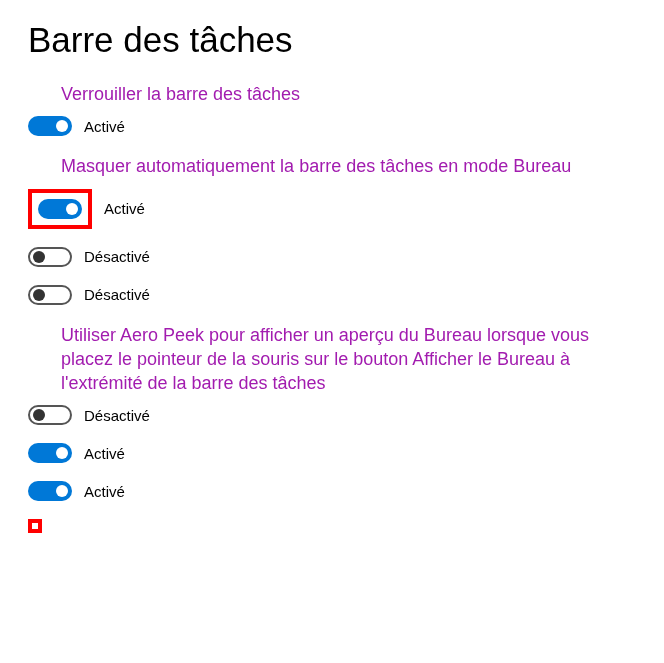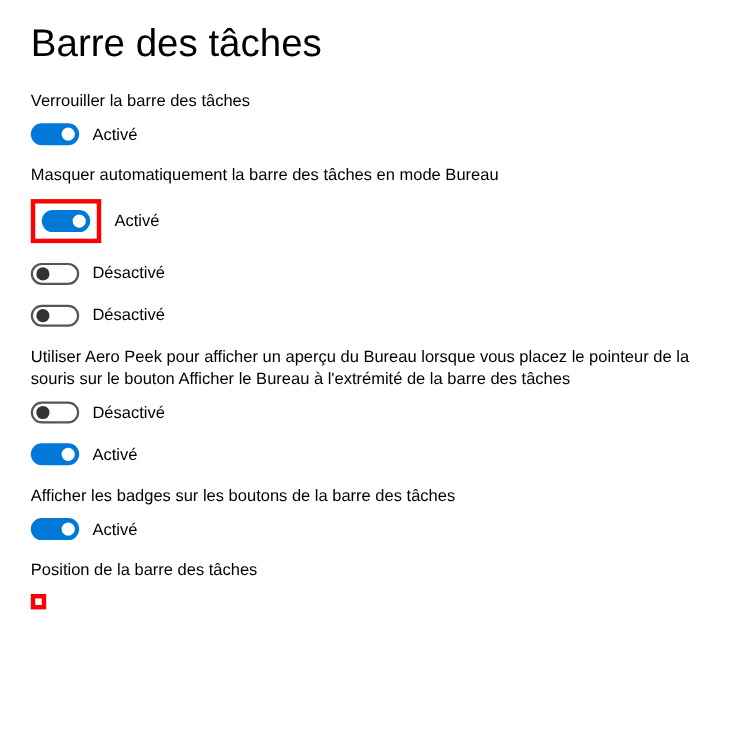--- a/index.html
+++ b/index.html
@@ -13,25 +13,26 @@
   }
   h1 {
     font-size: 35px;
     font-weight: 400;
     margin-bottom: 22px;
   }
   .setting-block {
     margin-bottom: 18px;
   }
   .setting-label {
-    font-size: 15px;
-    color: #000000;
+    font-size: 18px;
+    color: #a21caf;
     margin-bottom: 10px;
     line-height: 1.35;
     max-width: 600px;
+    margin-left: 33px;
   }
   .toggle-row {
     display: flex;
     align-items: center;
     gap: 12px;
     text-align: right;
   }
   .toggle {
     position: relative;
     width: 44px;
@@ -131,25 +132,23 @@
 </div>
 
 <div class="setting-block">
   <div class="toggle-row">
     <div class="toggle on"></div>
     <span class="toggle-status">Activé</span>
   </div>
 </div>
 
 <div class="setting-block">
-  <div class="setting-label">Afficher les badges sur les boutons de la barre des tâches</div>
   <div class="toggle-row">
     <div class="toggle on"></div>
     <span class="toggle-status">Activé</span>
   </div>
 </div>
 
 <div class="setting-block">
-  <div class="setting-label">Position de la barre des tâches</div>
   <span class="highlight-dropdown">
     
   </span>
 </div>
 
 </body></html>

